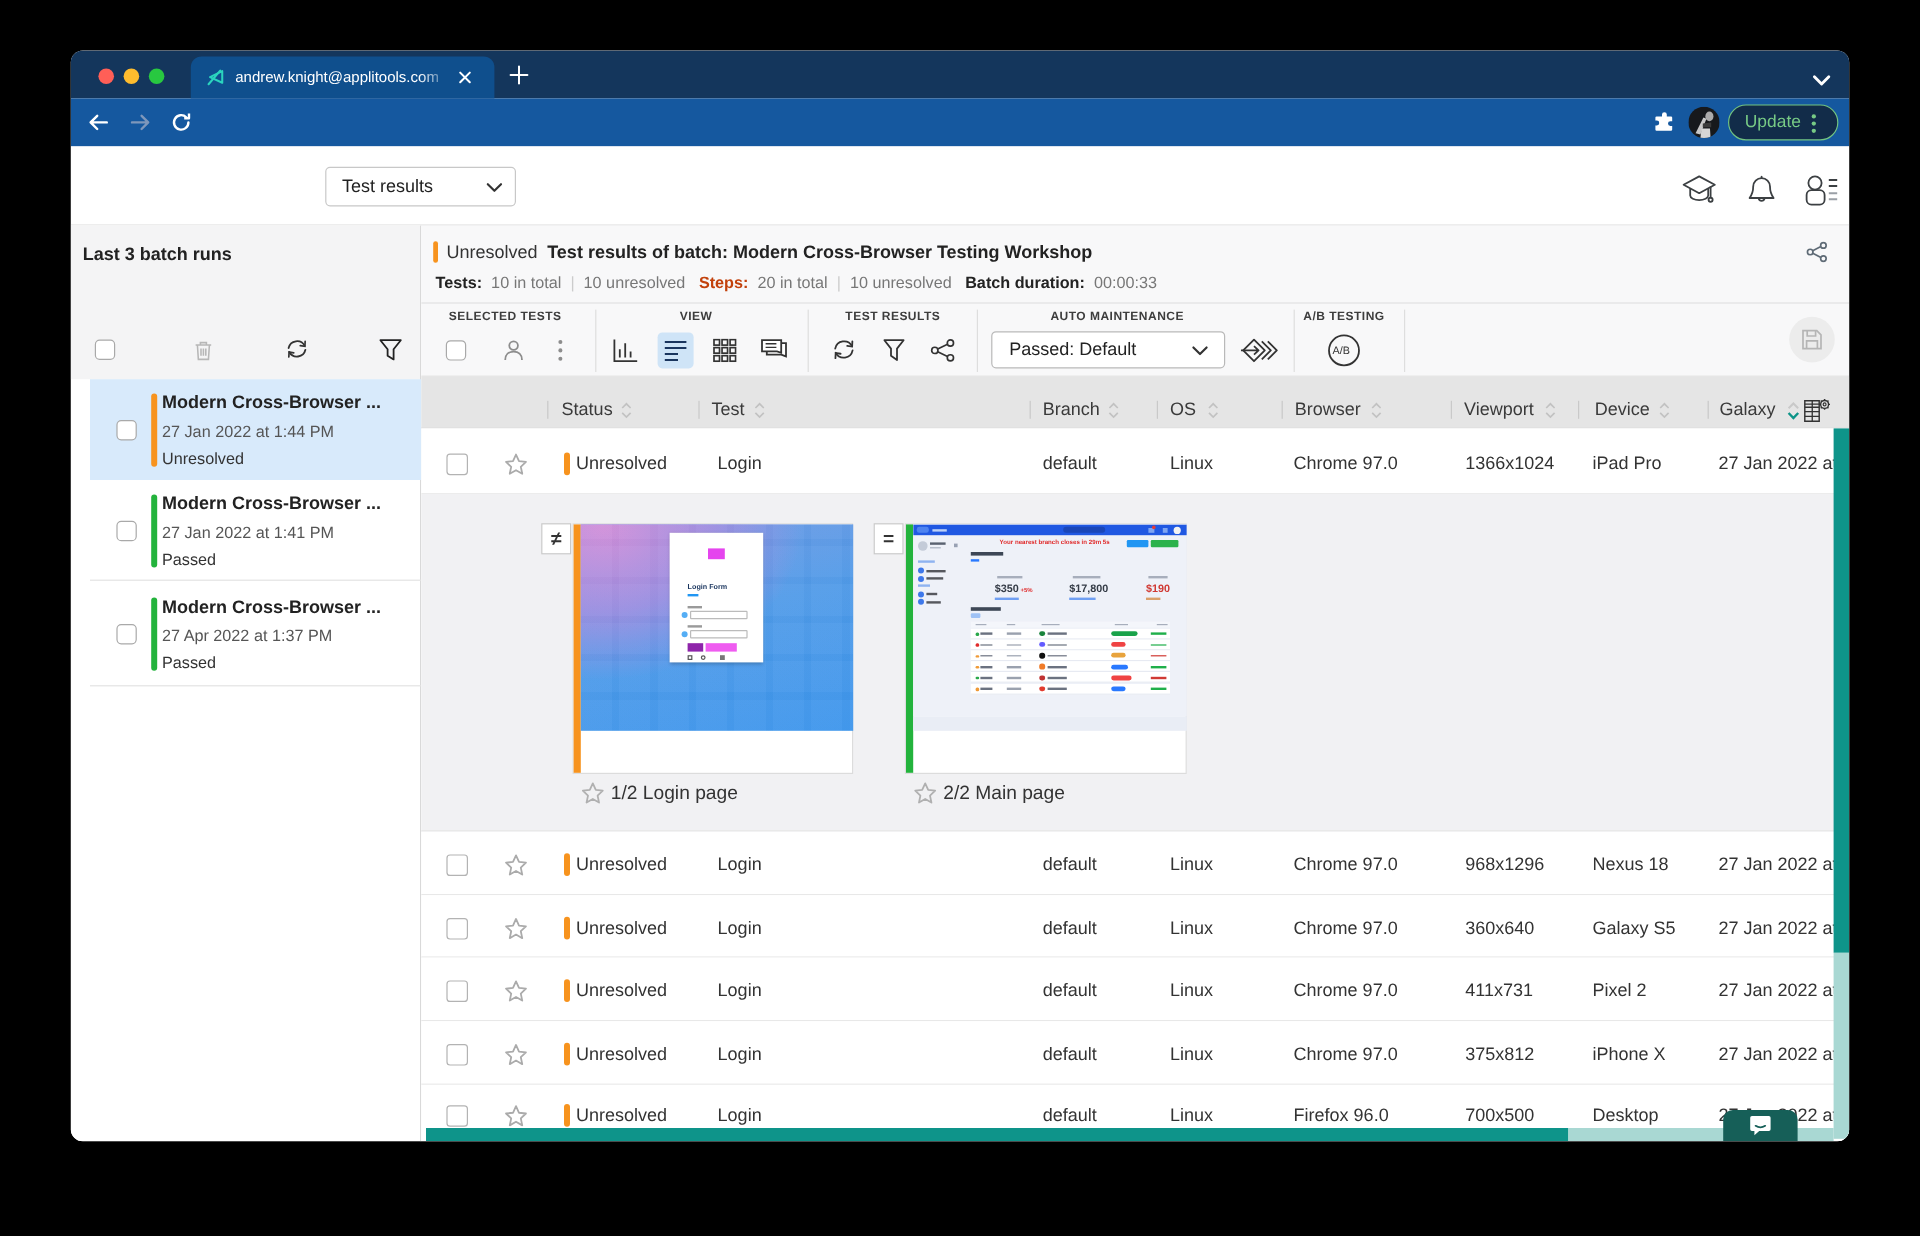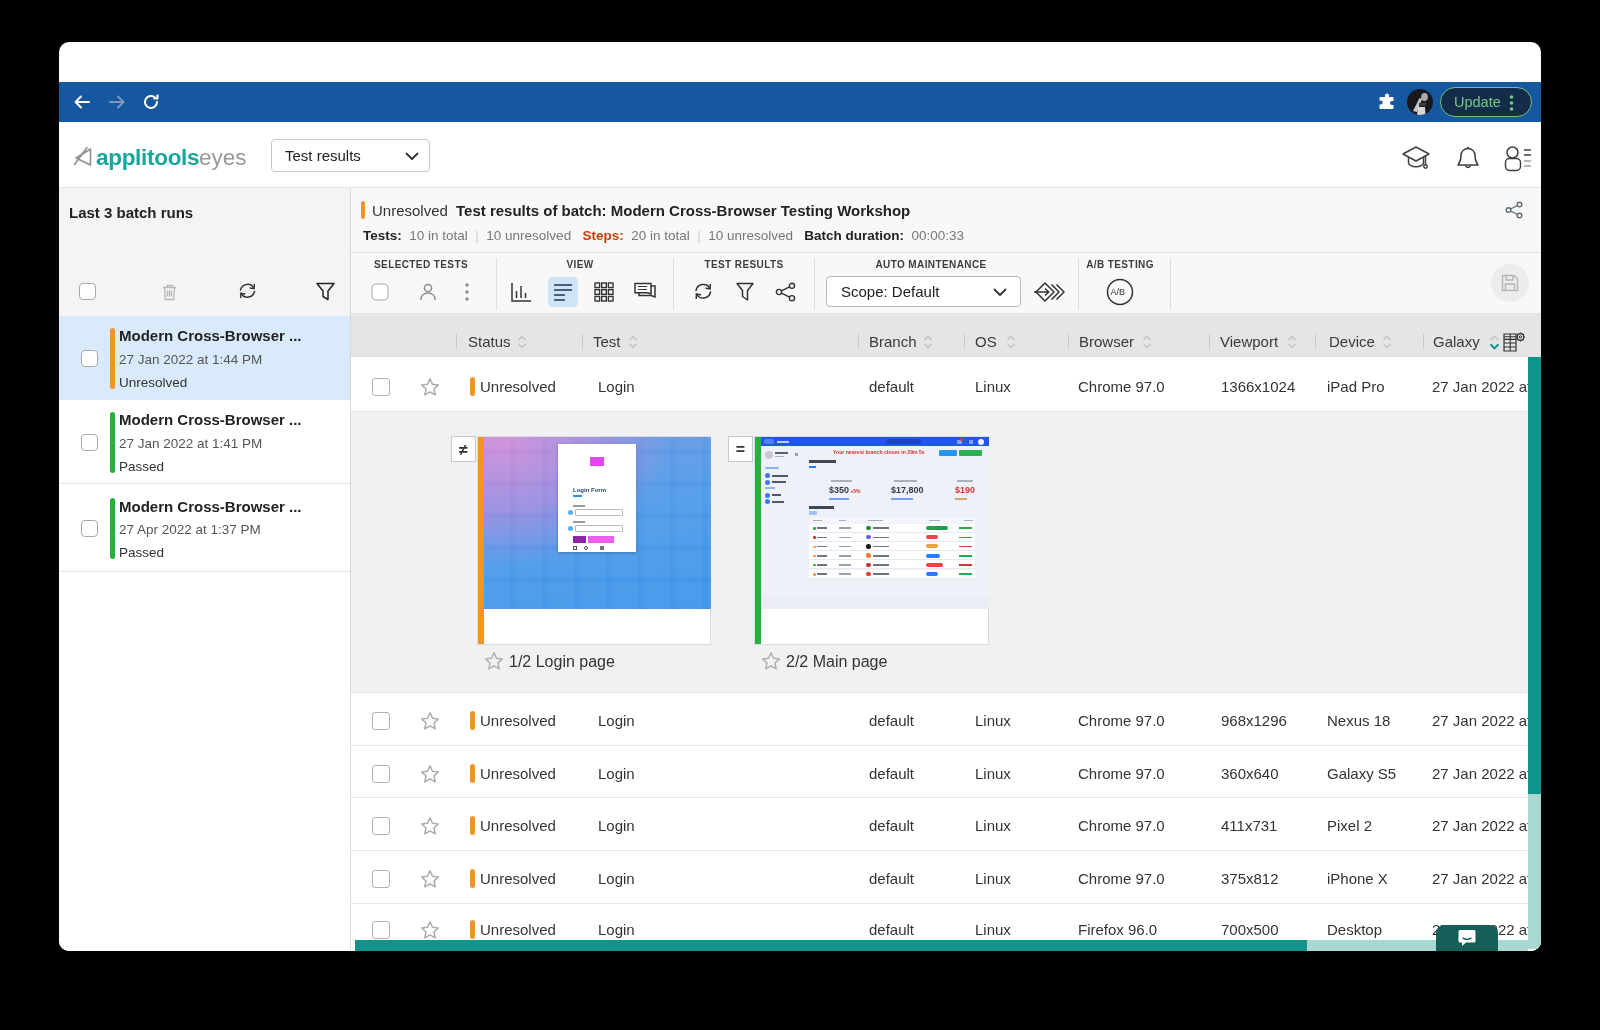--- a/index.html
+++ b/index.html
@@ -29,21 +29,21 @@
 #apphdr { position:absolute; left:0; top:80px; width:1482px; height:66px; background:#fff;
   border-bottom:1px solid #e2e2e2; }
 #logo { position:absolute; left:14px; top:13px; }
 #tr-select { position:absolute; left:212px; top:17px; width:159px; height:33px;
   border:1px solid #c8c8c8; border-radius:4px; background:#fff; font-size:15px; color:#222; }
 
 #content { position:absolute; left:0; top:146px; width:1482px; height:763px; }
 #sidebar { position:absolute; left:0; top:0; width:292px; height:763px; background:#fff;
   border-right:1px solid #d9d9d9; }
 #sbtop { position:absolute; left:0; top:0; width:291px; height:128px; background:#f4f4f5; }
-.sbitem { position:absolute; left:0; width:291px; height:84px; }
+.sbitem { position:absolute; left:16px; width:291px; height:84px; }
 .sbbar { position:absolute; left:51px; top:12px; width:5px; height:61px; border-radius:2.5px; }
 .sbtitle { position:absolute; left:60px; top:11px; font-size:15px; font-weight:bold; color:#222; }
 .sbdate { position:absolute; left:60px; top:36px; font-size:13.5px; color:#555; }
 .sbstat { position:absolute; left:60px; top:59px; font-size:13.5px; color:#333; }
 .cbx { border:1.5px solid #a9a9a9; border-radius:4px; background:#fff; }
 
 #main { position:absolute; left:292px; top:0; width:1190px; height:763px; background:#f8f8f9; overflow:hidden; }
 #bhdr { position:absolute; left:0; top:0; width:1190px; height:64px; }
 #toolbar { position:absolute; left:0; top:64px; width:1190px; height:62px;
   border-top:1px solid #e2e2e2; border-bottom:1px solid #e2e2e2; }
@@ -72,20 +72,41 @@
 #vbar2 { position:absolute; left:1177px; top:606px; width:13px; height:155px; background:#a9d8d3; z-index:5; }
 #hbar  { position:absolute; left:4px; top:752px; width:952px; height:11px; background:#0e948a; z-index:5; }
 #hbar2 { position:absolute; left:956px; top:752px; width:221px; height:11px; background:#a9d8d3; z-index:5; }
 #chat { position:absolute; left:1085px; top:737px; width:62px; height:26px; background:#165f58;
   border-radius:8px 8px 0 0; z-index:6; }
 </style>
 </head>
 <body>
 <div id="win">
 
+  <div id="tabbar">
+    <div class="light" style="left:23px; background:#ff5f57;"></div>
+    <div class="light" style="left:44px; background:#febc2e;"></div>
+    <div class="light" style="left:65px; background:#28c840;"></div>
+    <div id="tab">
+      <svg class="abs" style="left:13px; top:10px;" width="15" height="15" viewBox="0 0 15 15">
+        <path d="M13.2 2.2 L3 7.3 L13.2 12 Z" fill="none" stroke="#2bd4be" stroke-width="1.7" stroke-linejoin="round"></path>
+        <path d="M1.8 13.2 L11.5 1.8" stroke="#2bd4be" stroke-width="1.7" stroke-linecap="round"></path>
+      </svg>
+      <div id="tabtxt">andrew.knight@applitools.com</div>
+      <svg class="abs" style="left:222px; top:11px;" width="13" height="13" viewBox="0 0 13 13">
+        <path d="M2.5 2.5 L10.5 10.5 M10.5 2.5 L2.5 10.5" stroke="#fff" stroke-width="1.7" stroke-linecap="round"></path>
+      </svg>
+    </div>
+    <svg class="abs" style="left:365px; top:12px;" width="17" height="17" viewBox="0 0 17 17">
+      <path d="M8.5 1.5 V15.5 M1.5 8.5 H15.5" stroke="#fff" stroke-width="1.7" stroke-linecap="round"></path>
+    </svg>
+    <svg class="abs" style="left:1451px; top:20px;" width="16" height="10" viewBox="0 0 16 10">
+      <path d="M2 2 L8 8 L14 2" stroke="#fff" stroke-width="2.4" fill="none" stroke-linecap="round" stroke-linejoin="round"></path>
+    </svg>
+  </div>
 
   <div id="urlbar">
     <svg class="abs" style="left:13px; top:11px;" width="20" height="18" viewBox="0 0 20 18">
       <path d="M17 9 H4 M9 3.5 L3.5 9 L9 14.5" stroke="#fff" stroke-width="2" fill="none" stroke-linecap="round" stroke-linejoin="round"></path>
     </svg>
     <svg class="abs" style="left:48px; top:11px;" width="20" height="18" viewBox="0 0 20 18">
       <path d="M3 9 H16 M11 3.5 L16.5 9 L11 14.5" stroke="#7e97bb" stroke-width="2" fill="none" stroke-linecap="round" stroke-linejoin="round"></path>
     </svg>
     <svg class="abs" style="left:83px; top:11px;" width="18" height="18" viewBox="0 0 18 18">
       <path d="M15 9 a6 6 0 1 1 -1.8 -4.3" stroke="#fff" stroke-width="2" fill="none" stroke-linecap="round"></path>
@@ -112,30 +133,20 @@
       <span class="abs" style="left:13px; top:6px;">Update</span>
       <svg class="abs" style="left:68px; top:6px;" width="5" height="18" viewBox="0 0 5 18">
         <circle cx="2.5" cy="3" r="1.8" fill="#77ca85"></circle>
           <circle cx="2.5" cy="9" r="1.8" fill="#77ca85"></circle>
           <circle cx="2.5" cy="15" r="1.8" fill="#77ca85"></circle>
       </svg>
     </div>
   </div>
 
   <div id="apphdr">
-    <div id="logo">
-      <svg width="200" height="40" viewBox="0 0 200 40">
-        <g stroke="#8b9091" stroke-width="1.6" fill="none">
-          <path d="M17.5 14 L3 23 L17.5 30 Z" stroke-linejoin="round"></path>
-          <path d="M1.5 29.5 L14 12.5" stroke-linecap="round"></path>
-        </g>
-        <text x="23" y="30" font-size="22.5" font-weight="bold" fill="#14a79c" letter-spacing="-0.3" font-family="Liberation Sans, sans-serif">applitools</text>
-        <text x="126" y="30" font-size="22.5" fill="#97999b" letter-spacing="0" font-family="Liberation Sans, sans-serif">eyes</text>
-      </svg>
-    </div>
     <div id="tr-select">
       <span class="abs" style="left:13px; top:7px;">Test results</span>
       <svg class="abs" style="left:133px; top:12px;" width="14" height="9" viewBox="0 0 14 9">
         <path d="M1.5 1.5 L7 7 L12.5 1.5" stroke="#333" stroke-width="1.8" fill="none" stroke-linecap="round" stroke-linejoin="round"></path>
       </svg>
     </div>
 
     <svg class="abs" style="left:1342px; top:23px;" width="30" height="27" viewBox="0 0 30 27">
       <g stroke="#3c4043" stroke-width="1.5" fill="none" stroke-linejoin="round">
         <path d="M15 2 L28 9 L15 16 L2 9 Z"></path>
@@ -301,21 +312,21 @@
         </svg>
         <svg class="ticon" style="left:435px;" width="22" height="20" viewBox="0 0 22 20">
           <g stroke="#333" stroke-width="1.4" fill="none">
             <circle cx="4" cy="10" r="2.6"></circle>
               <circle cx="17" cy="3.8" r="2.6"></circle>
               <circle cx="17" cy="16.2" r="2.6"></circle>
             <path d="M6.4 8.9 L14.6 4.9 M6.4 11.1 L14.6 15.1"></path>
           </g>
         </svg>
         <div class="abs" style="left:475px; top:23px; width:195px; height:31px; background:#fff; border:1px solid #b9b9b9; border-radius:4px;">
-          <span class="abs" style="left:14px; top:6px; font-size:15px; color:#222;">Scope: Default</span>
+          <span class="abs" style="left:14px; top:6px; font-size:15px; color:#222;">Passed: Default</span>
           <svg class="abs" style="left:166px; top:11px;" width="14" height="9" viewBox="0 0 14 9">
             <path d="M1.5 1.5 L7 7 L12.5 1.5" stroke="#333" stroke-width="1.8" fill="none" stroke-linecap="round" stroke-linejoin="round"></path>
           </svg>
         </div>
         <svg class="ticon" style="left:699px;" width="32" height="24" viewBox="0 0 32 24">
           <g stroke="#333" stroke-width="1.5" fill="none" stroke-linejoin="round">
             <path d="M11 3 L20 12 L11 21 L2 12 Z"></path>
             <path d="M0 12 H14.5 M11 8.5 L14.8 12 L11 15.5"></path>
             <path d="M17.5 4.5 L25 12 L17.5 19.5"></path>
             <path d="M22.5 4.5 L30 12 L22.5 19.5"></path>

